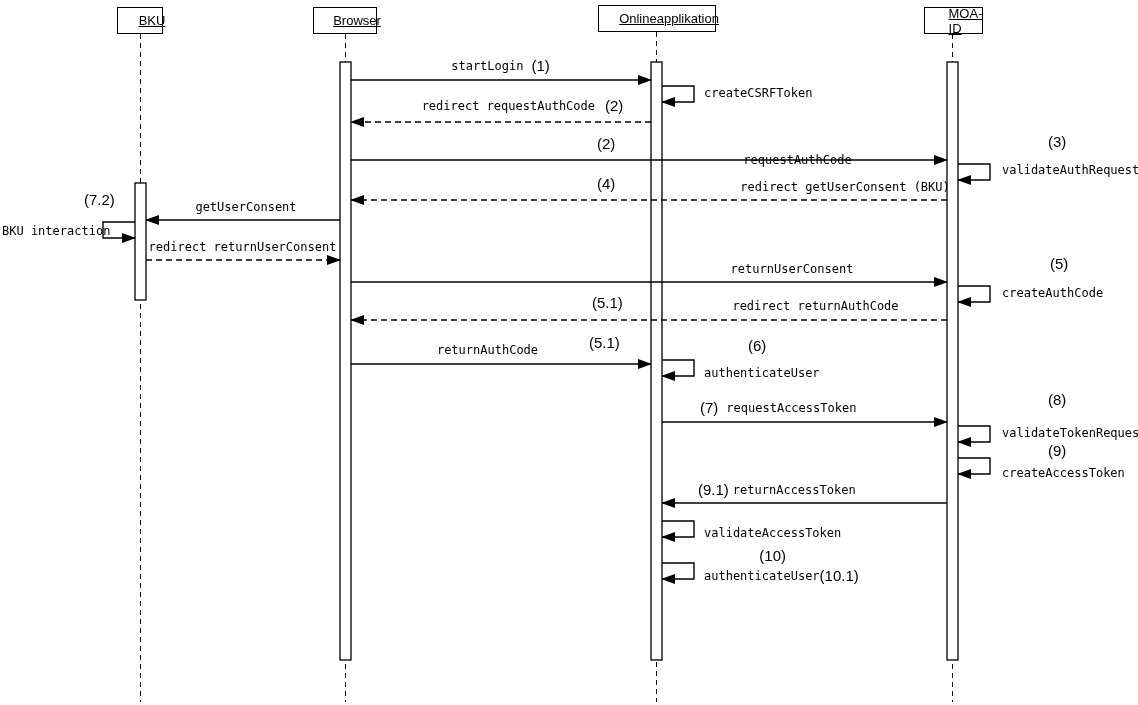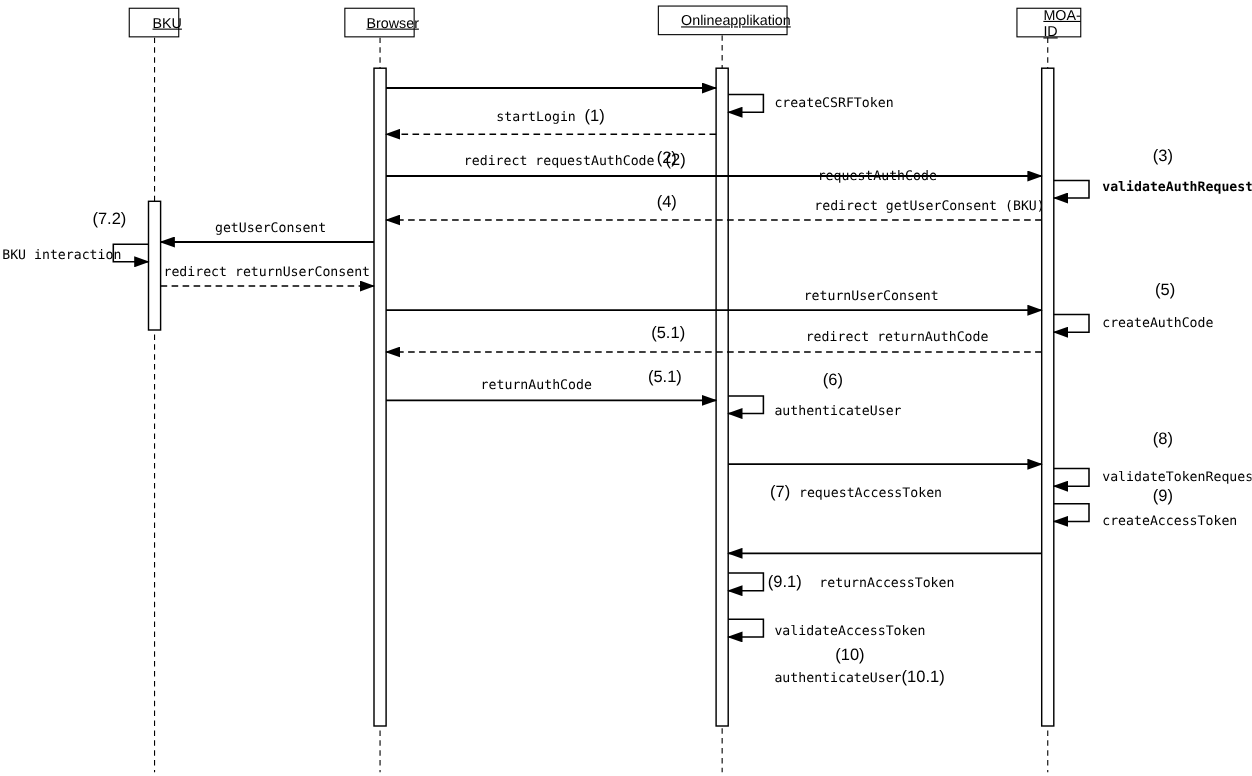--- a/index.html
+++ b/index.html
@@ -14,21 +14,21 @@
   }
   .actor span { text-decoration:underline;padding-left:24px; }
   .lbl {
     position:absolute; white-space:nowrap; z-index:4;
     font-family:"DejaVu Sans Mono", monospace; font-size:12px; line-height:14px;
   }
   .step {
     font-family:"Liberation Sans", sans-serif; font-size:15px; line-height:16px;
   }
   .lbl.step { position:absolute; }
-  .row { position:absolute; display:flex; align-items:center; white-space:nowrap; z-index:4;margin-top:40px; }
+  .row { position:absolute; display:flex; align-items:center; white-space:nowrap; z-index:4; }
   .row .txt { font-family:"DejaVu Sans Mono", monospace; font-size:12px; line-height:14px; }
   .center { text-align:center; justify-content:center; }
 </style>
 </head>
 <body>
 
 <div class="stage">
 
   <svg width="1138" height="705" viewBox="0 0 1138 705">
     <defs>
@@ -103,21 +103,21 @@
 
   <div class="row center" style="left:405px; top:98px; width:235px; gap:10px;">
     <span class="txt">redirect requestAuthCode</span>
     <span class="step">(2)</span>
   </div>
 
   <div class="lbl step" style="left:597px; top:136px;">(2)</div>
   <div class="lbl center" style="left:700px; top:141px; width:195px;margin-top:12px;">requestAuthCode</div>
   <div class="lbl step" style="left:1048px; top:134px;">(3)</div>
 
-  <div class="lbl" style="left:1002px; top:163px;font-weight:bold;">validateAuthRequest</div>
+  <div class="lbl" style="left:1002px; top:163px;">validateAuthRequest</div>
 
   <div class="lbl step" style="left:597px; top:176px;">(4)</div>
   <div class="lbl center" style="left:735px; top:180px; width:220px;">redirect getUserConsent (BKU)</div>
 
   <div class="lbl step" style="left:84px; top:192px;">(7.2)</div>
   <div class="lbl center" style="left:162px; top:200px; width:168px;">getUserConsent</div>
 
   <div class="lbl" style="left:2px; top:224px;">BKU interaction</div>
 
   <div class="lbl center" style="left:140px; top:240px; width:205px;">redirect returnUserConsent</div>
@@ -140,21 +140,21 @@
     <span class="step">(7)</span>
     <span class="txt">requestAccessToken</span>
   </div>
   <div class="lbl step" style="left:1048px; top:392px;">(8)</div>
 
   <div class="lbl" style="left:1002px; top:426px;">validateTokenRequest</div>
 
   <div class="lbl step" style="left:1048px; top:443px;">(9)</div>
   <div class="lbl" style="left:1002px; top:466px;">createAccessToken</div>
 
-  <div class="row" style="left:698px; top:482px; gap:16px;text-align:right;">
+  <div class="row" style="left:698px; top:482px; gap:4px;text-align:right;">
     <span class="step">(9.1)</span>
     <span class="txt">returnAccessToken</span>
   </div>
 
   <div class="row" style="left:704px; top:526px; gap:8px;flex-direction:column;">
     <span class="txt">validateAccessToken</span>
     <span class="step">(10)</span>
   </div>
 
   <div class="row" style="left:704px; top:568px; ">

